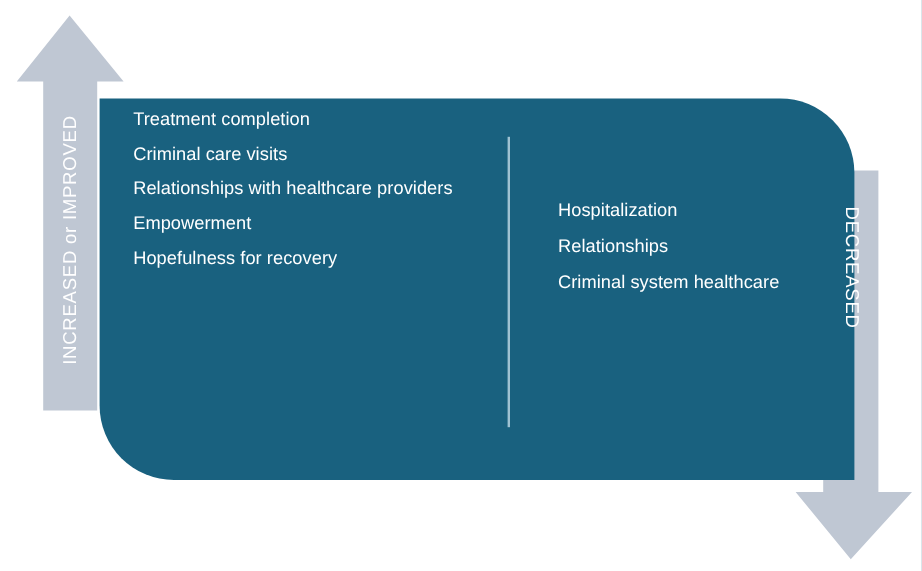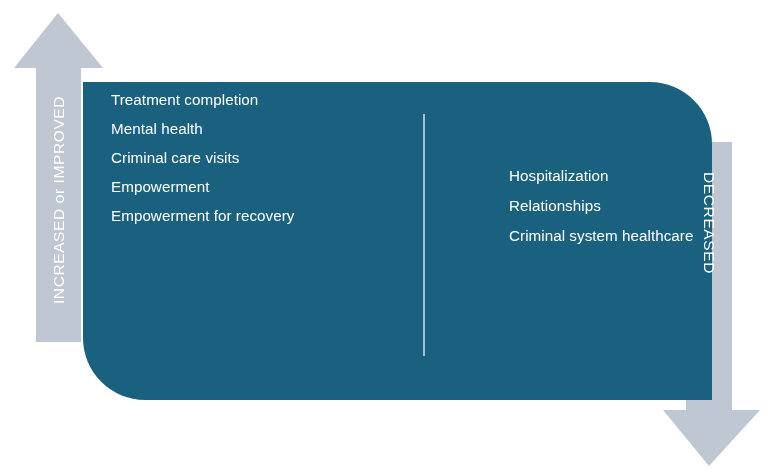--- a/index.html
+++ b/index.html
@@ -59,21 +59,20 @@
   }
   .col-left {
     left: 111px;
     top: 90px;
     width: 290px;
   }
   .col-right {
     left: 465px;
     top: 166px;
     width: 215px;
-    margin-left: 44px;
   }
   .item {
     margin: 0 0 10px 0;
     letter-spacing: 0.05px;
   }
   .col-right .item {
     margin-bottom: 11px;
   }
 
   
@@ -106,24 +105,24 @@
 
     <polygon fill="#bfc7d3" points="686,142 732,142 732,410 760,410 709,466 663,410 686,410"></polygon>
   </svg>
 
   <div class="panel"></div>
 
   <div class="divider"></div>
 
   <div class="col col-left">
     <p class="item">Treatment completion</p>
-    <p class="item">Mental health</p>
     <p class="item">Criminal care visits</p>
+    <p class="item">Relationships with healthcare providers</p>
     <p class="item">Empowerment</p>
-    <p class="item">Empowerment for recovery</p>
+    <p class="item">Hopefulness for recovery</p>
   </div>
 
   <div class="col col-right">
     <p class="item">Hospitalization</p>
     <p class="item">Relationships</p>
     <p class="item">Criminal system healthcare</p>
   </div>
 
   <div class="vlabel vlabel-up">INCREASED or IMPROVED</div>
   <div class="vlabel vlabel-down">DECREASED</div>

